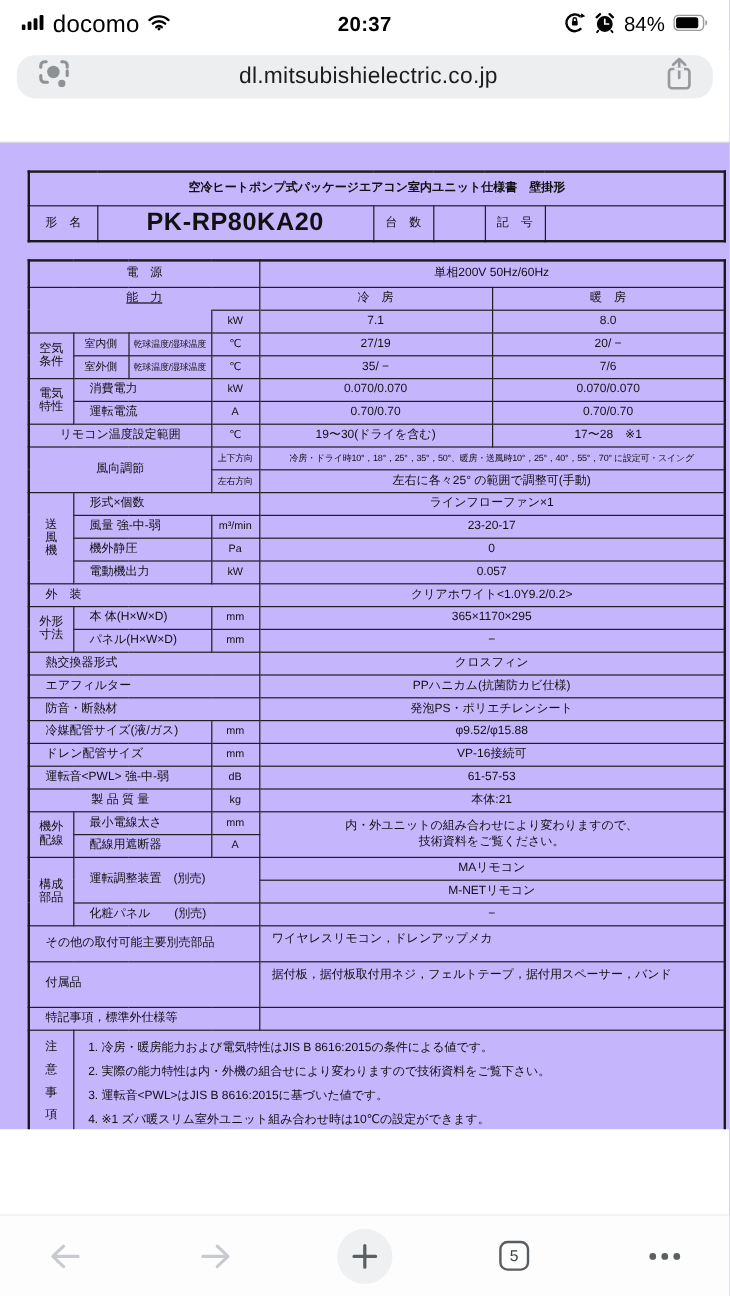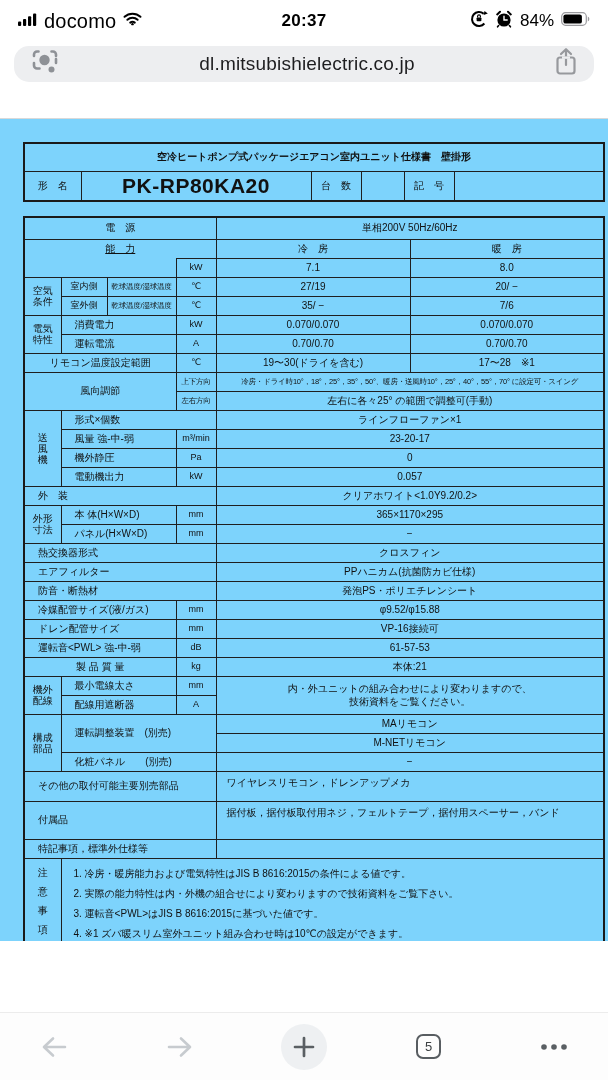--- a/index.html
+++ b/index.html
@@ -14,21 +14,21 @@
   .st-right { margin-left:auto; display:flex; align-items:center; gap:7px; position:relative; z-index:2; }
   .batt-pct { font-size:17px; }
 
   
   .urlrow { position:absolute; top:42px; left:0; right:0; height:76px; background:#fff; }
   .pill { margin:4px 14px 0; height:36px; border-radius:15px; background:#edeef0; display:flex; align-items:center; padding:0 16px; cursor:pointer; }
   .domain { flex:1; text-align:center; font-size:19px; color:#1d1d1f; letter-spacing:.2px; }
   .hdrline { position:absolute; top:118px; left:0; right:0; height:1px; background:#d9d9d9; }
 
   
-  .doc { position:absolute; top:119px; left:0; right:0; bottom:139px; background:#7dd3fc; overflow:hidden; }
+  .doc { position:absolute; top:119px; left:0; right:0; bottom:139px; background:#c4b5fd; overflow:hidden; }
   table { border-collapse:collapse; table-layout:fixed; color:#111; }
   .tbl { border:2px solid #1a1a1a; margin-left:23px; }
   td { border:1px solid #1f1f1f; text-align:center; vertical-align:middle; font-size:10px; line-height:1.2; padding:0 2px; overflow:hidden; }
   .hdr-tbl { margin-top:23px; width:580px; }
   .hdr-title { font-weight:700; font-size:11px; height:28px; }
   .hdr-row { height:30px; }
   .model-val { font-weight:700; font-size:21px; letter-spacing:.5px; }
   .spec { margin-top:14px; width:580px; }
   .spec td.lc { text-align:left; padding-left:13px; }
   .spec td.grp { white-space:pre-line; line-height:11px; padding:0 1px;margin-top:32px; }

